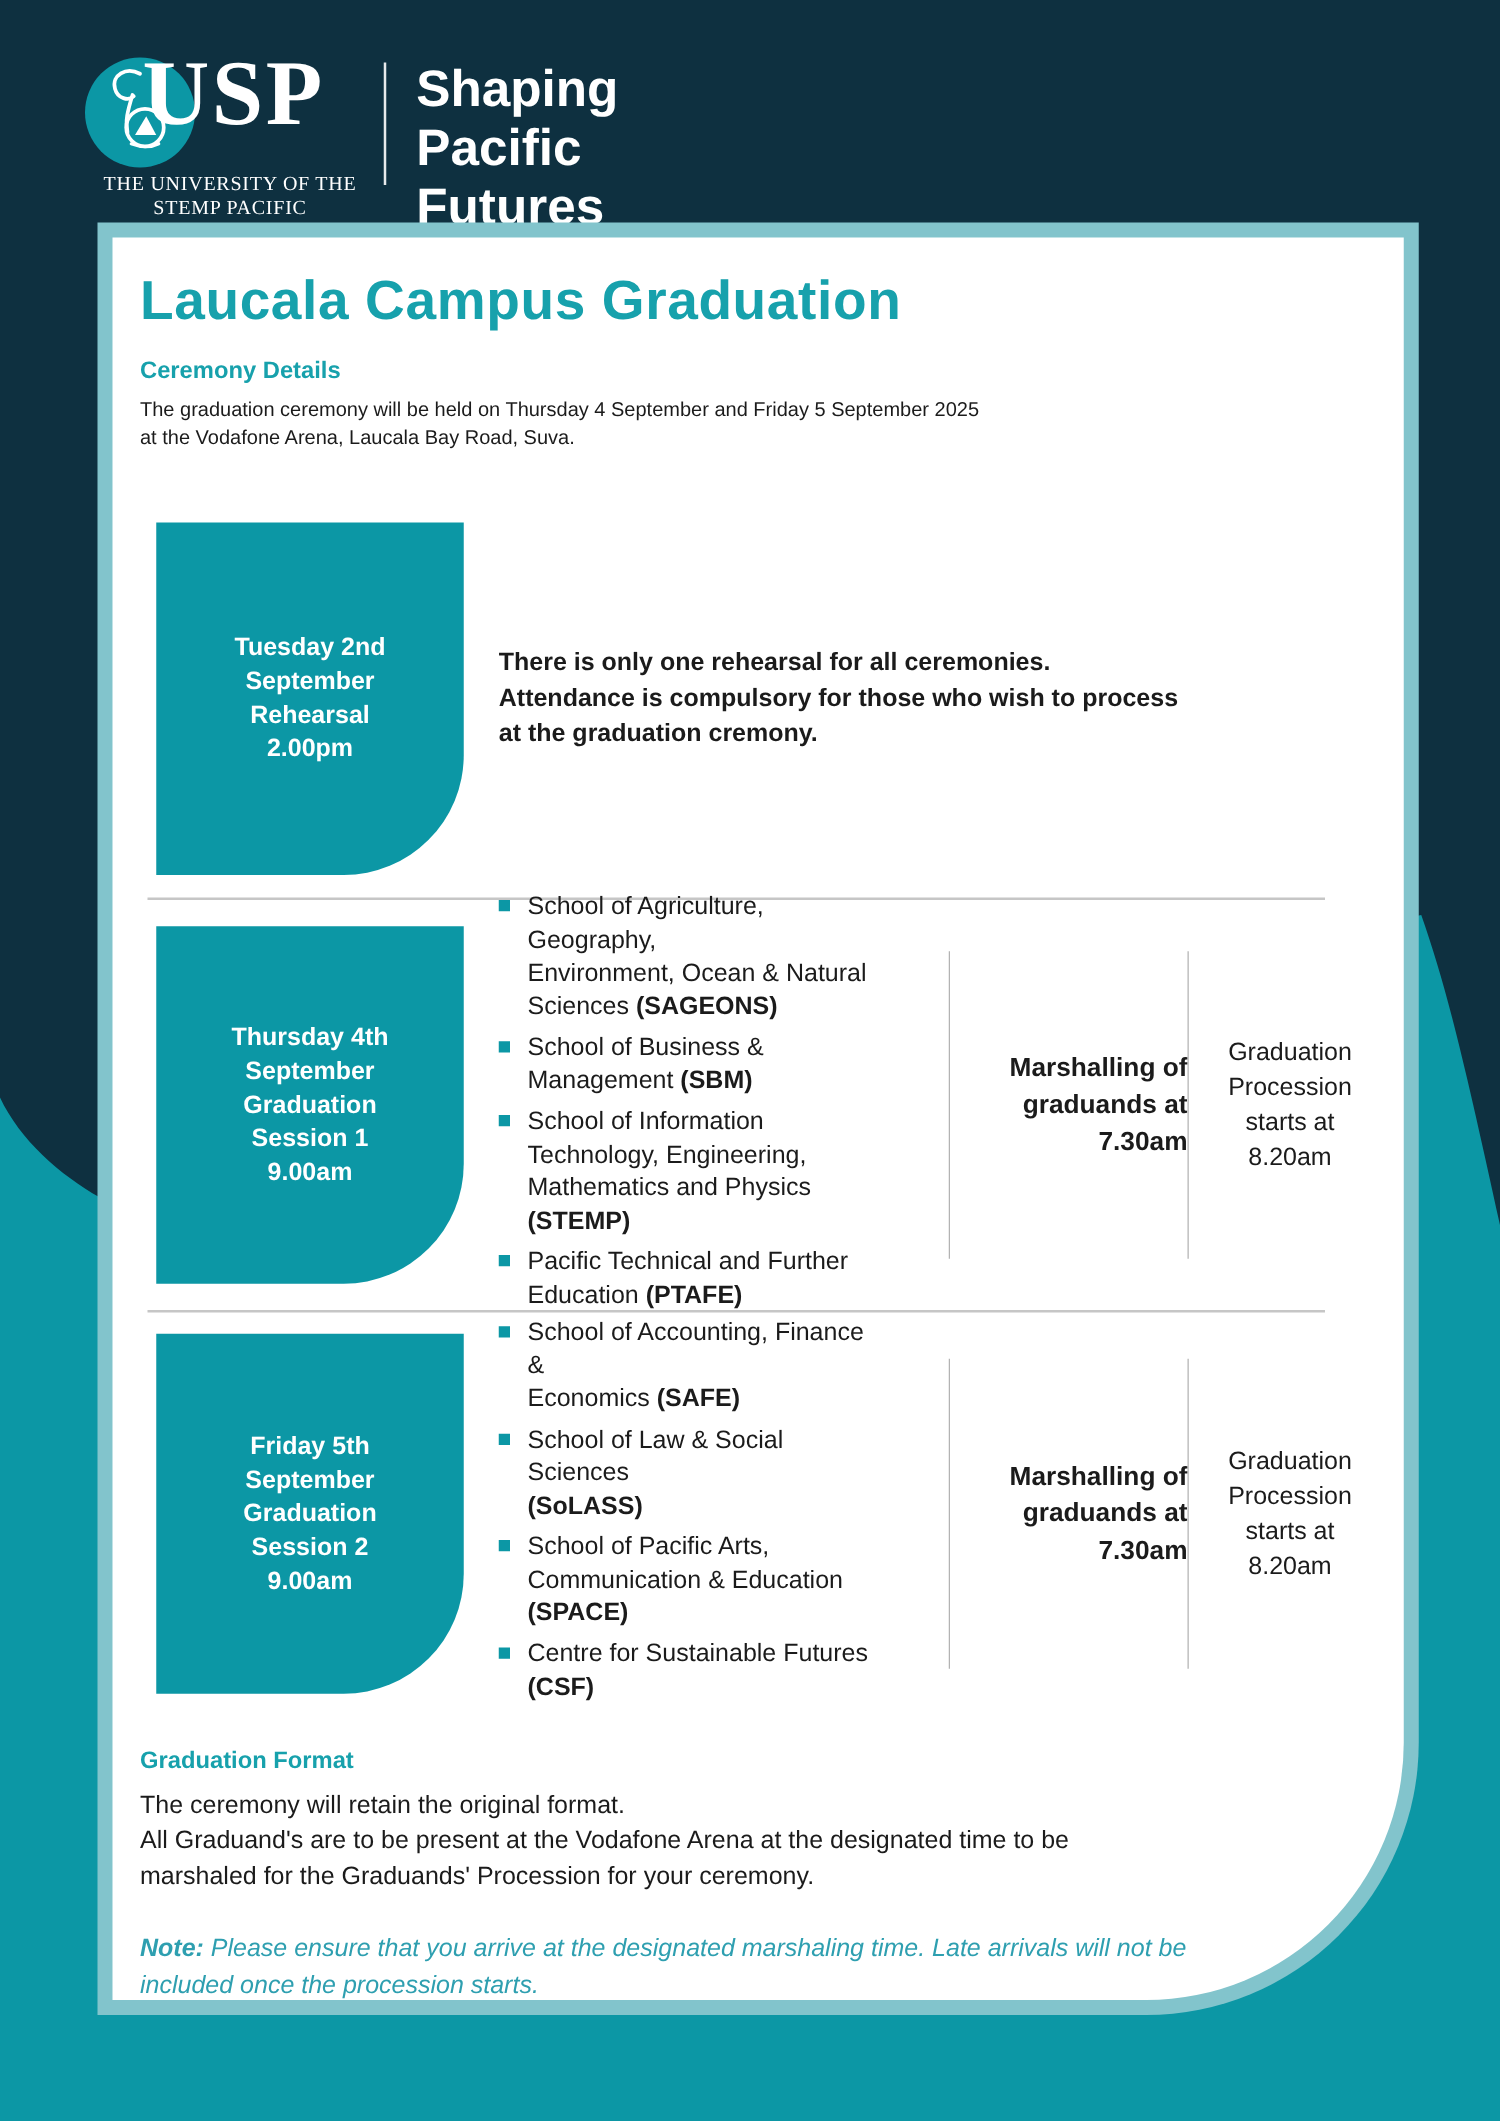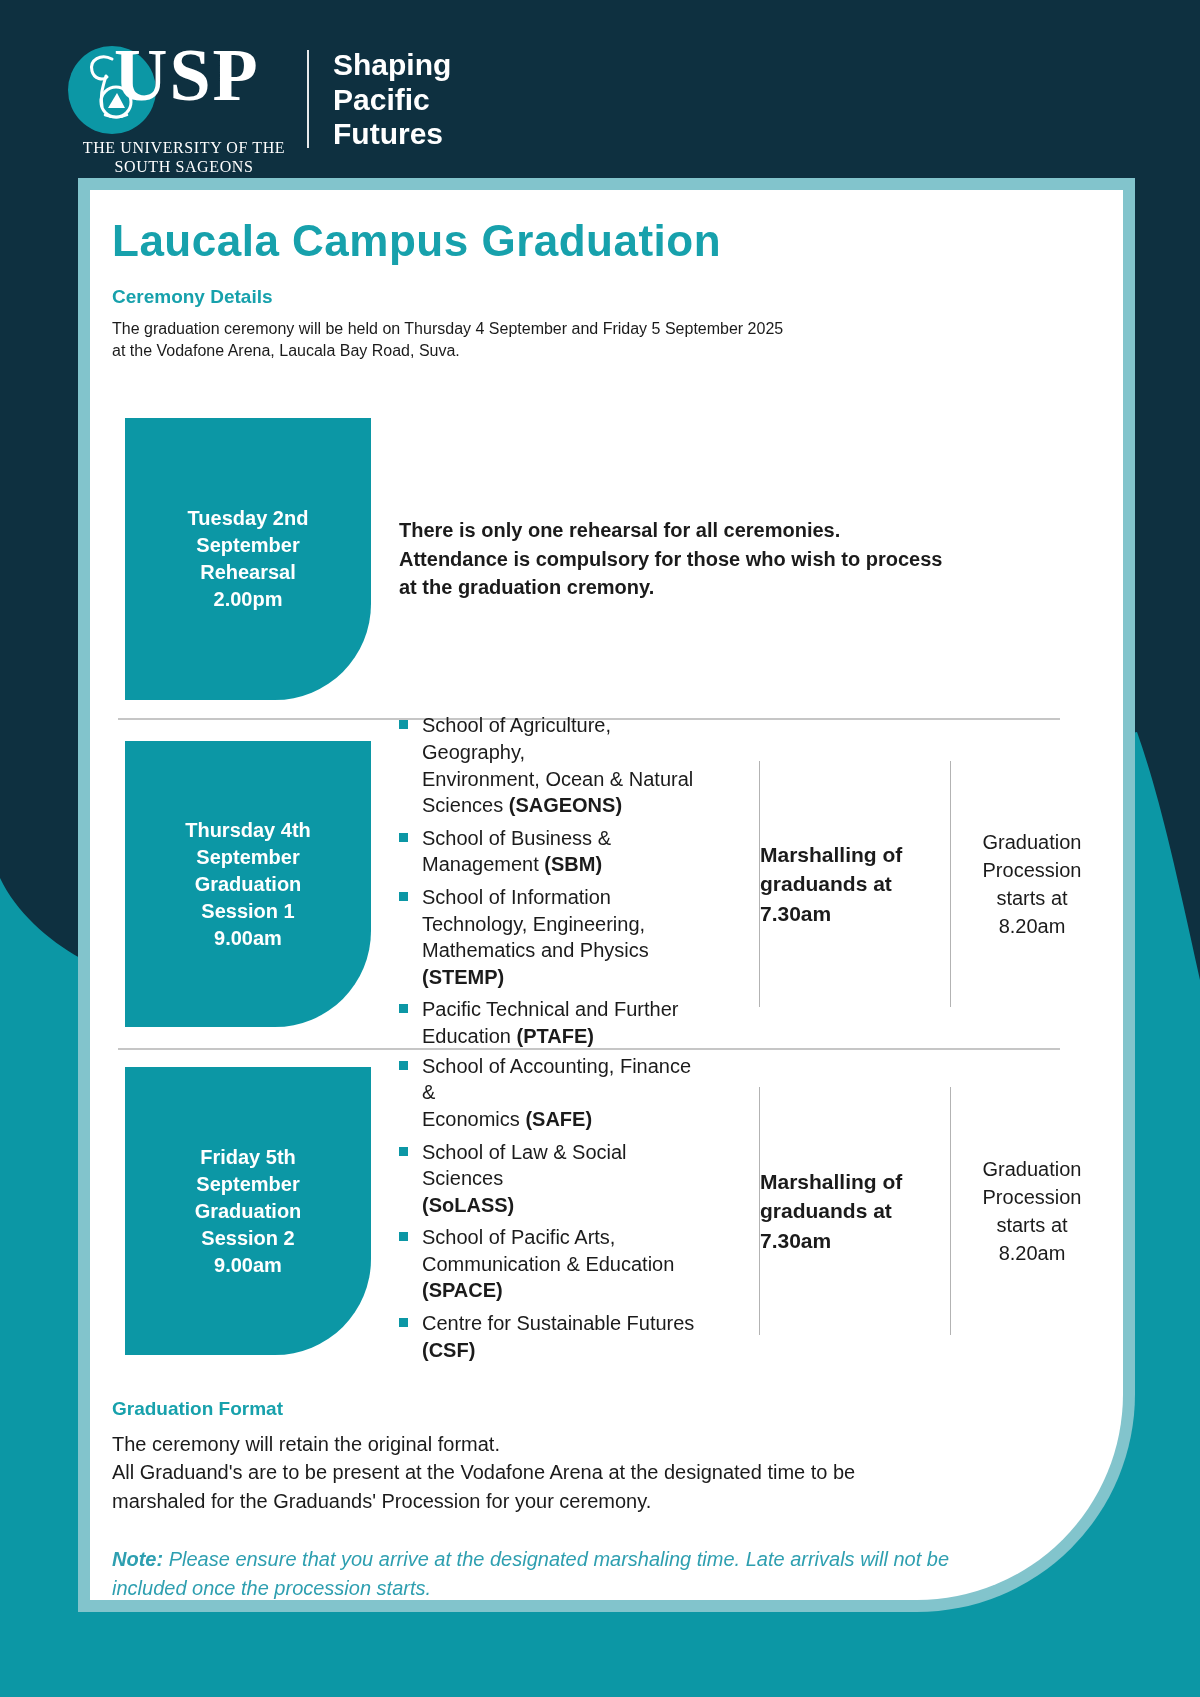--- a/index.html
+++ b/index.html
@@ -18,21 +18,21 @@
   
   .brand{position:absolute;left:68px;top:44px;display:flex;align-items:flex-start}
   .mark-wrap{position:relative;width:215px;height:132px}
   .mark-circle{position:absolute;left:0;top:2px;width:88px;height:88px;border-radius:50%;
     background:var(--teal)}
   .usp{position:absolute;left:46px;top:-6px;font-family:"Liberation Serif","DejaVu Serif",serif;
     font-weight:700;font-size:74px;line-height:1;color:#fff;letter-spacing:2px}
   .uni-name{position:absolute;left:-14px;top:94px;width:260px;text-align:center;color:#fff;
     font-family:"Liberation Serif","DejaVu Serif",serif;font-size:16px;line-height:1.2;letter-spacing:.6px}
   .brand-divider{width:2px;height:98px;background:rgba(255,255,255,.9);margin:6px 24px 0 24px}
-  .tagline{white-space:pre-line;color:#fff;font-weight:700;font-size:30px;line-height:1.15;padding-top:4px}
+  .tagline{white-space:pre-line;color:#fff;font-weight:700;font-size:41px;line-height:1.15;padding-top:4px}
 
   
   .card{position:absolute;left:78px;top:178px;width:1057px;height:1434px;
     background:var(--border-teal);border-radius:0 0 218px 0;padding:12px}
   .card-inner{position:relative;width:100%;height:100%;background:#fff;border-radius:0 0 206px 0}
 
   .page-title{position:absolute;left:22px;top:26px;margin:0;color:var(--accent);
     font-size:44px;font-weight:700;letter-spacing:.5px}
   .sec-heading{margin:0;color:var(--accent);font-size:19px;font-weight:700}
   .ceremony-heading{position:absolute;left:22px;top:96px}
@@ -53,21 +53,21 @@
   .info p{margin:0}
   .info .b{font-weight:700}
 
   ul.schools{list-style:none;margin:0;padding:0;width:296px;flex:0 0 296px;font-size:20px;line-height:1.33}
   ul.schools li{display:flex;margin:0 0 6px 0}
   .sq{flex:0 0 9px;width:9px;height:9px;background:var(--teal);margin:8px 14px 0 0}
   .li-text{white-space:pre-line}
   .li-text b{font-weight:700}
 
   .vdiv{flex:0 0 1px;width:1px;align-self:center;height:calc(100% - 40px);background:var(--divider)}
-  .marshal{flex:0 0 190px;width:190px;text-align:left;font-weight:700;font-size:21px;
+  .marshal{flex:0 0 190px;width:190px;text-align:right;font-weight:700;font-size:21px;
     line-height:1.4;white-space:pre-line}
   .procession{flex:0 0 162px;width:162px;text-align:center;font-size:20px;line-height:1.4;white-space:pre-line}
 
   .hr{position:absolute;left:28px;width:942px;height:0;border-top:2px solid #c6c6c6}
   .hr1{top:528px}
   .hr2{top:858px}
 
   .format{position:absolute;left:22px;top:1208px;width:930px}
   .format-body{margin:10px 0 0 0;font-size:20px;line-height:1.42;white-space:pre-line}
   .note{margin:30px 0 0 0;color:var(--note);font-style:italic;font-size:20px;line-height:1.45;white-space:pre-line}
@@ -87,21 +87,21 @@
         <path d="M44 13 c-11 -6 -23 1 -20 12 c2 8 11 10 15 6" fill="none" stroke="#fff" stroke-width="3" stroke-linecap="round"></path>
         <path d="M38 30 c-4 13 -6 21 -4 30" fill="none" stroke="#fff" stroke-width="3" stroke-linecap="round"></path>
         <circle cx="48" cy="56" r="15" fill="none" stroke="#fff" stroke-width="3"></circle>
         <path d="M40 62 L57 62 L49 47 Z" fill="#fff"></path>
         <path d="M37 69 c8 3 16 3 22 0" fill="none" stroke="#fff" stroke-width="2.5" stroke-linecap="round"></path>
       </svg>
     </div>
     <span class="usp">USP</span>
     <div class="uni-name">
       <div>THE UNIVERSITY OF THE</div>
-      <div>SOUTH SAGEONS</div>
+      <div>STEMP PACIFIC</div>
     </div>
   </div>
   <div class="brand-divider"></div>
   <div class="tagline">Shaping
 Pacific
 Futures</div>
 </header>
 
 <section class="card">
   <div class="card-inner">

